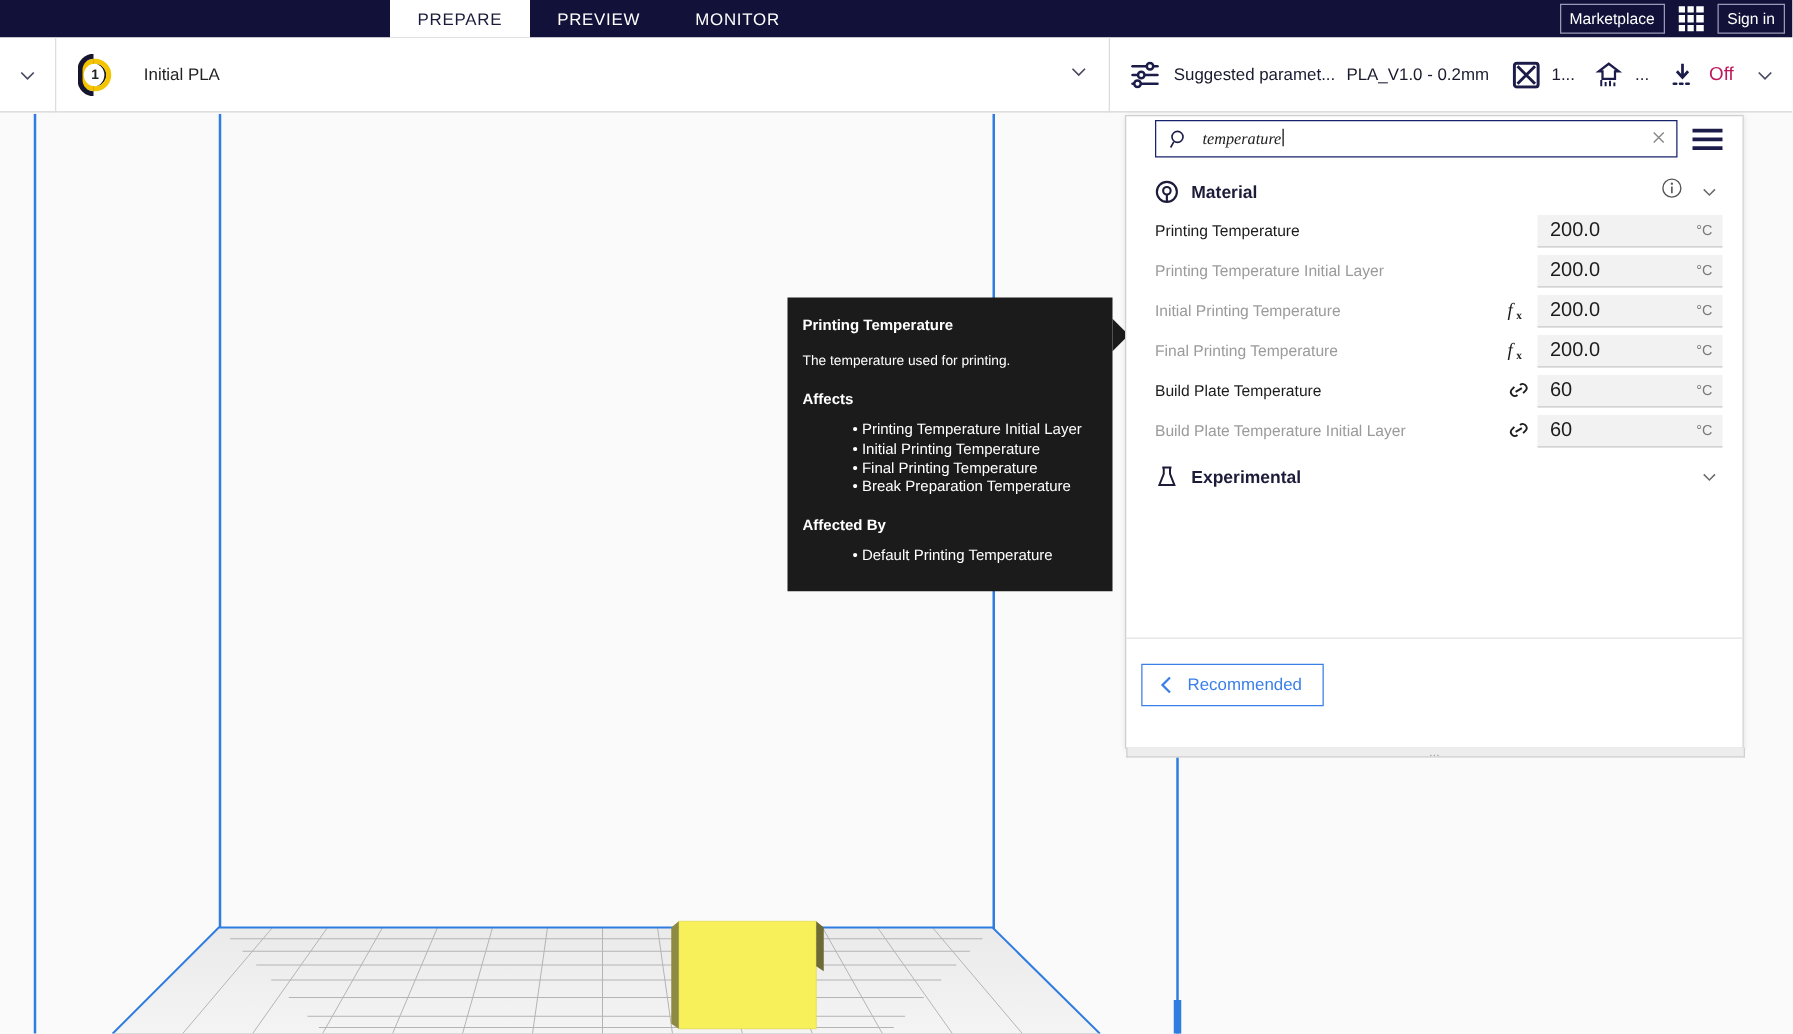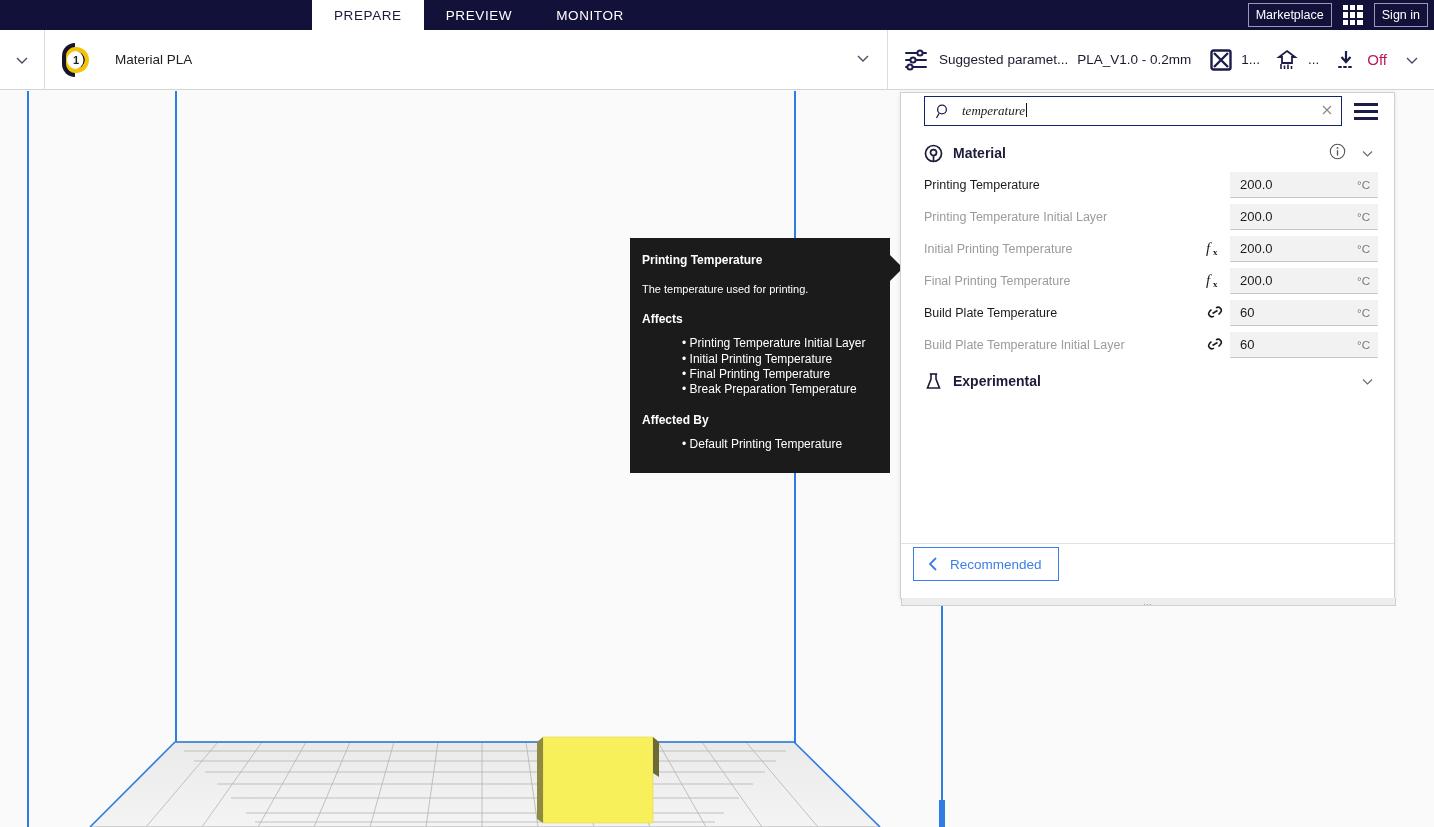--- a/index.html
+++ b/index.html
@@ -146,25 +146,25 @@
   .cat-info { cursor: pointer; }
 
   .set-row { display: flex; align-items: center; height: 32px; }
   .set-label { font-size: 12.5px; color: #1c1c1c; flex: 1; }
   .set-label.dim { color: #9b9b9b; }
   .set-sym { width: 30px; text-align: center; color: #1c1c1c; font-size: 14px; }
   .set-field {
     width: 148px; height: 26px; background: #f2f2f2; border-bottom: 1px solid #c9c9c9;
     display: flex; align-items: center; padding: 0 8px 0 10px; cursor: text;
   }
-  .set-val { flex: 1; font-size: 13px; color: #1c1c1c; }
+  .set-val { flex: 1; font-size: 16px; color: #1c1c1c; }
   .set-unit { font-size: 11.5px; color: #7a7a7a; }
 
   .panel-foot {
-    border-top: 1px solid #e2e2e2; height: 55px; display: flex; align-items: center; padding: 0 16px 14px 12px; text-align: center;
+    border-top: 1px solid #e2e2e2; height: 88px; display: flex; align-items: center; padding: 0 16px 14px 12px; text-align: center;
   }
   .rec-btn {
     height: 34px; border: 1px solid #3a7fe8; color: #3a7fe8; background: #ffffff;
     display: flex; align-items: center; gap: 10px; padding: 0 16px 0 12px;
     font-size: 13.5px; cursor: pointer;
   }
   .panel-grip { position:absolute; left: 0; bottom: -8px; width: 495px; height: 8px;
      display:flex; align-items:center; justify-content:center; background:#ededed;
      border-left:1px solid #d0d0d0; border-right:1px solid #d0d0d0; border-bottom:1px solid #d0d0d0;}
   .panel-grip span { font-size: 9px; color: #9a9a9a; letter-spacing: 2px; line-height: 0; }
@@ -213,21 +213,21 @@
       <svg width="16" height="16" viewBox="0 0 16 16">
         <path d="M3 6 L8 11 L13 6" fill="none" stroke="#4a4a60" stroke-width="1.4"></path>
       </svg>
     </div>
     <div class="mb-divider"></div>
 
     <div class="mb-material">
       <div class="extruder-badge">
         <span>1</span>
       </div>
-      <div class="mb-matname">Material PLA</div>
+      <div class="mb-matname">Initial PLA</div>
       <div class="mb-caret2">
         <svg width="16" height="16" viewBox="0 0 16 16">
           <path d="M3 6 L8 11 L13 6" fill="none" stroke="#4a4a60" stroke-width="1.4"></path>
         </svg>
       </div>
     </div>
 
     <div class="mb-profile">
       <svg width="26" height="22" viewBox="0 0 26 22">
         <g stroke="#1c1c4a" stroke-width="2" stroke-linecap="round">

